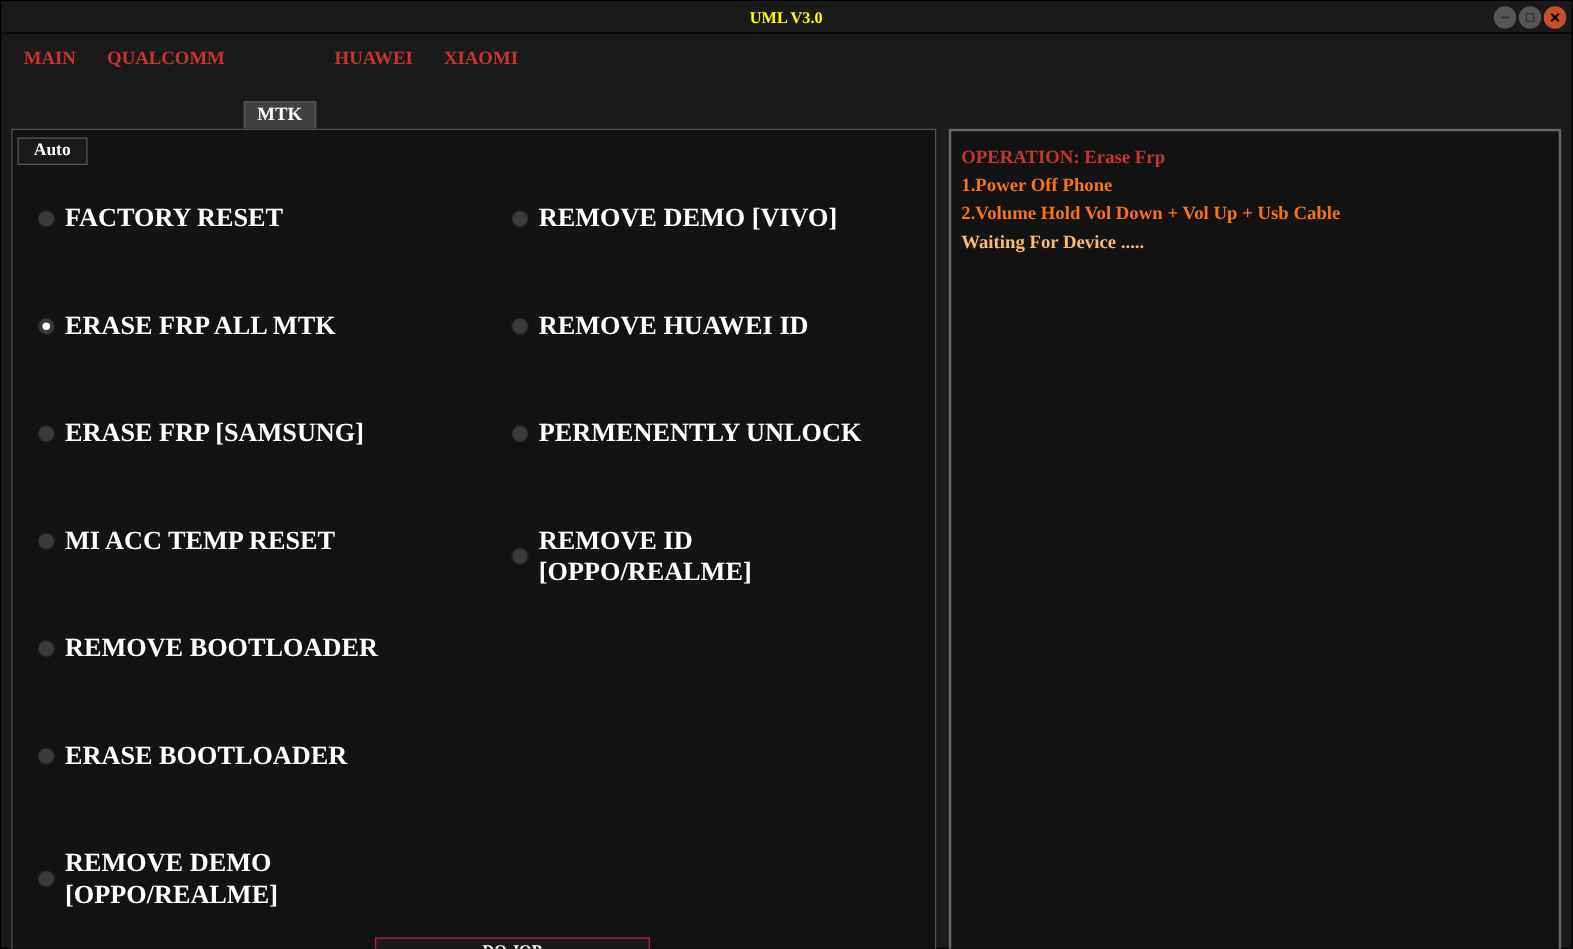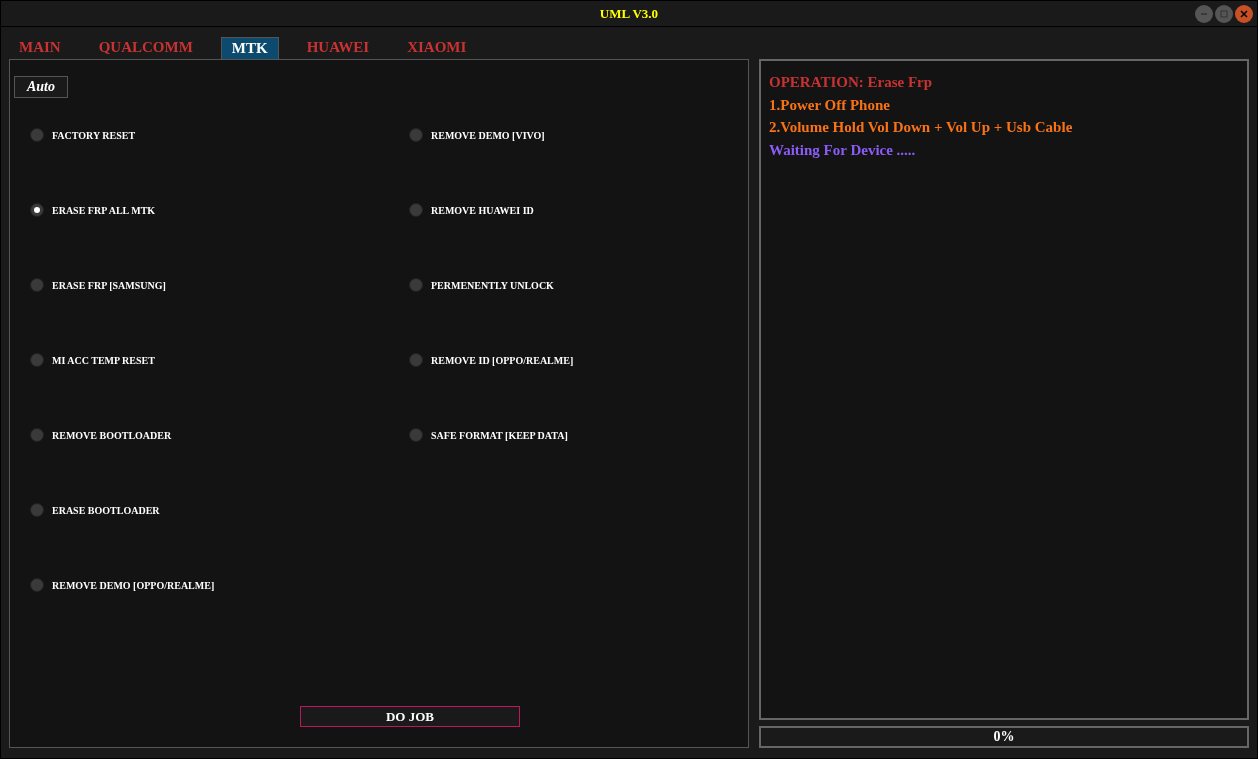--- a/index.html
+++ b/index.html
@@ -57,52 +57,52 @@
     .wctl.close {
       background: #c85028;
       color: #000;
     }
     .content {
       height: calc(100% - 26px);
       padding: 10px 8px 8px 8px;
     }
     .tabs {
       display: flex;
-      gap: 18px;
+      gap: 5px;
     }
     .tab {
       padding: 2px 10px;
       color: #c83232;
       font-weight: bold;
       font-size: 15px;
       cursor: pointer;
     }
     .tab.active {
       color: #ffffff;
-      background: #0c4a6e;
+      background: #404040;
       border: 1px solid #555;
       border-bottom: none;
+      margin-top: 44px;
     }
     .main-area {
       display: flex;
       gap: 10px;
       height: calc(100% - 24px);
     }
     .left-panel {
       width: 740px;
       height: 100%;
       border: 1px solid #555;
       background: #131313;
       position: relative;
     }
     .sub-tabs {
       display: flex;
       padding-left: 4px;
-      margin-top: 16px;
-      font-style: italic;
+      margin-top: 6px;
     }
     .sub-tab {
       padding: 2px 12px;
       color: #fff;
       font-weight: bold;
       font-size: 14px;
       background: #1a1a1a;
       border: 1px solid #555;
       cursor: pointer;
     }
@@ -137,21 +137,21 @@
     .radio-circle.selected::after {
       content: '';
       width: 6px;
       height: 6px;
       border-radius: 50%;
       background: #fff;
     }
     .radio-label {
       color: #fff;
       font-weight: bold;
-      font-size: 10px;
+      font-size: 21px;
     }
     .do-job-btn {
       position: absolute;
       bottom: 20px;
       left: 290px;
       width: 220px;
       height: 21px;
       background: #1a1a1a;
       border: 1px solid #be185d;
       color: #fff;
@@ -176,21 +176,21 @@
       padding: 10px 8px;
       overflow-y: auto;
     }
     .log-line {
       font-weight: bold;
       font-size: 15px;
       line-height: 1.5;
     }
     .log-red { color: #c83232; }
     .log-yellow { color: #f97316; }
-    .log-white { color: #8b5cf6; }
+    .log-white { color: #fdba74; }
     .progress-bar {
       height: 22px;
       border: 2px solid #666;
       background: #1a1a1a;
       display: flex;
       align-items: center;
       justify-content: center;
       color: #fff;
       font-weight: bold;
       font-size: 14px;
@@ -275,24 +275,20 @@
               <div class="radio-label">REMOVE HUAWEI ID</div>
             </div>
             <div class="radio-option">
               <div class="radio-circle"></div>
               <div class="radio-label">PERMENENTLY UNLOCK</div>
             </div>
             <div class="radio-option">
               <div class="radio-circle"></div>
               <div class="radio-label">REMOVE ID [OPPO/REALME]</div>
             </div>
-            <div class="radio-option">
-              <div class="radio-circle"></div>
-              <div class="radio-label">SAFE FORMAT [KEEP DATA]</div>
-            </div>
           </div>
         </div>
         <button class="do-job-btn">DO JOB</button>
       </div>
       <div class="right-panel">
         <div class="log-panel">
           <div class="log-line log-red">OPERATION: Erase Frp</div>
           <div class="log-line log-yellow">1.Power Off Phone</div>
           <div class="log-line log-yellow">2.Volume Hold Vol Down + Vol Up + Usb Cable</div>
           <div class="log-line log-white">Waiting For Device .....</div>

